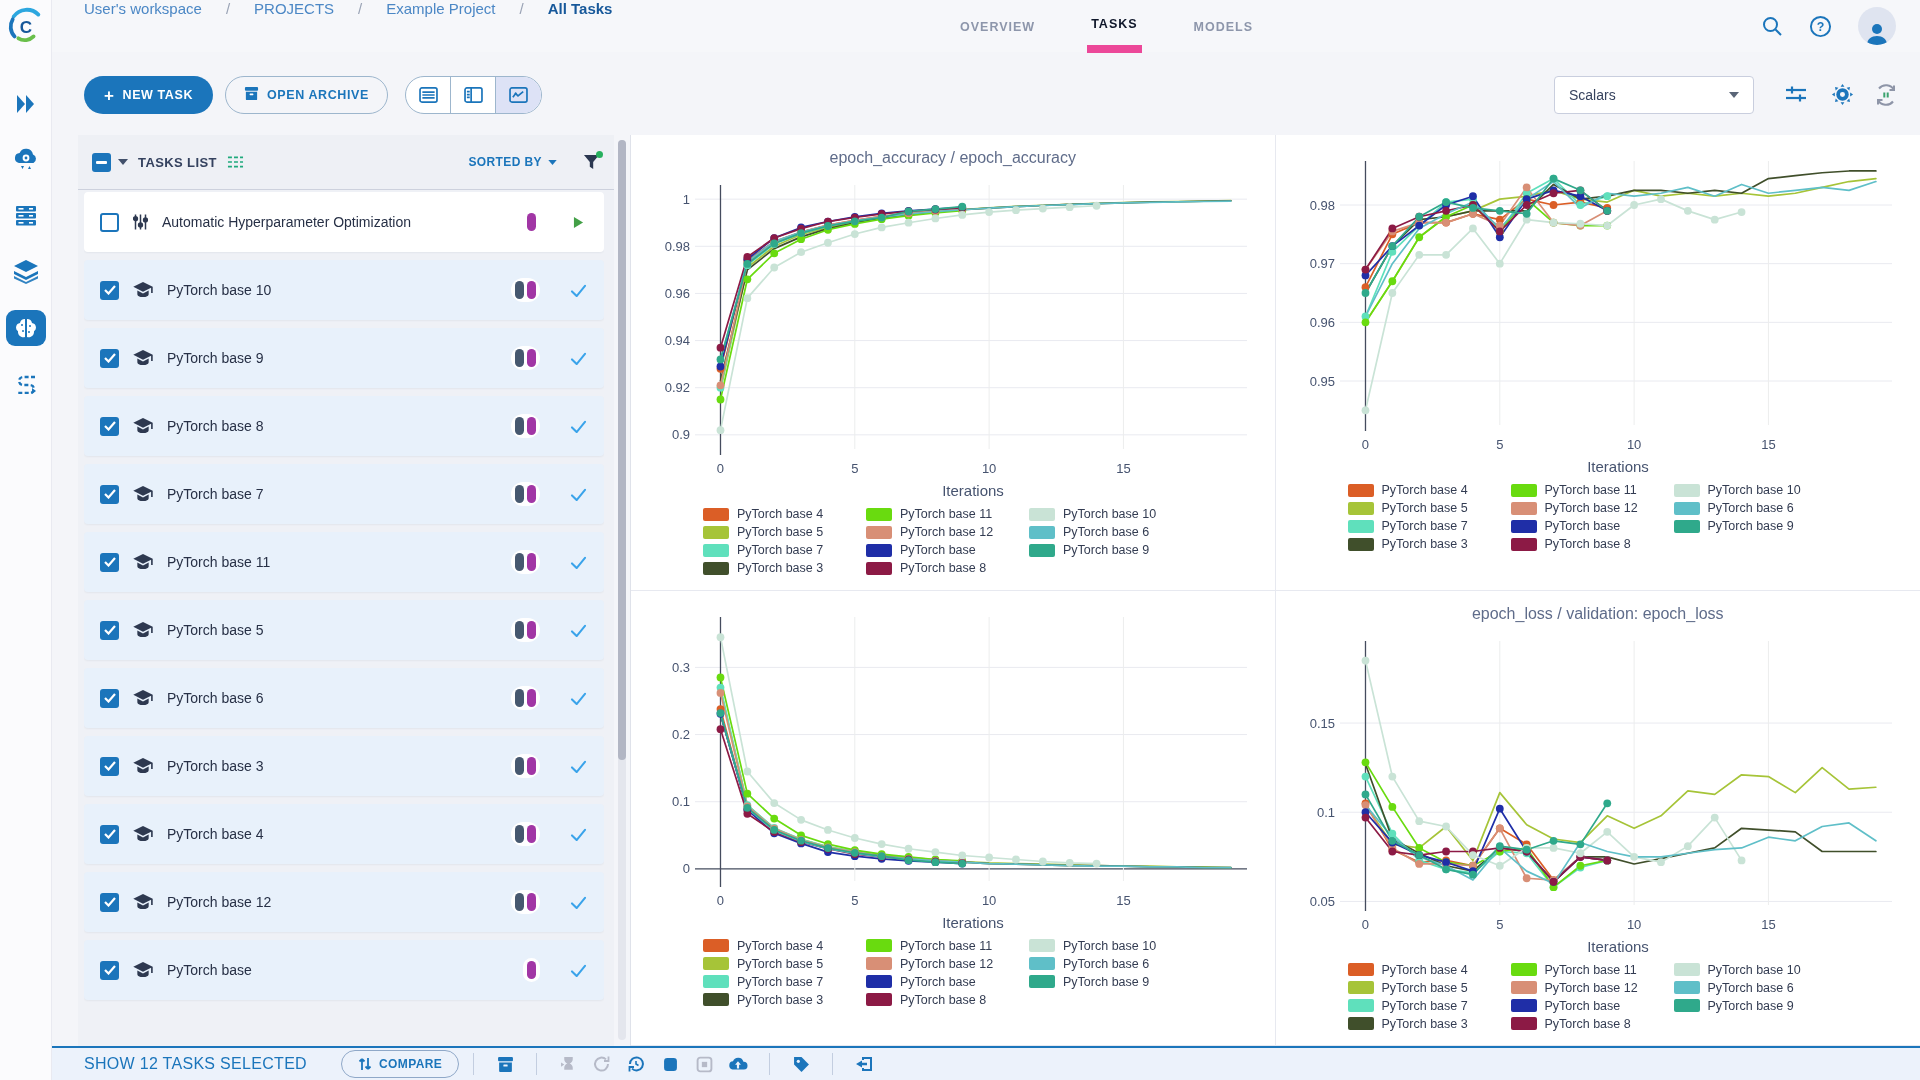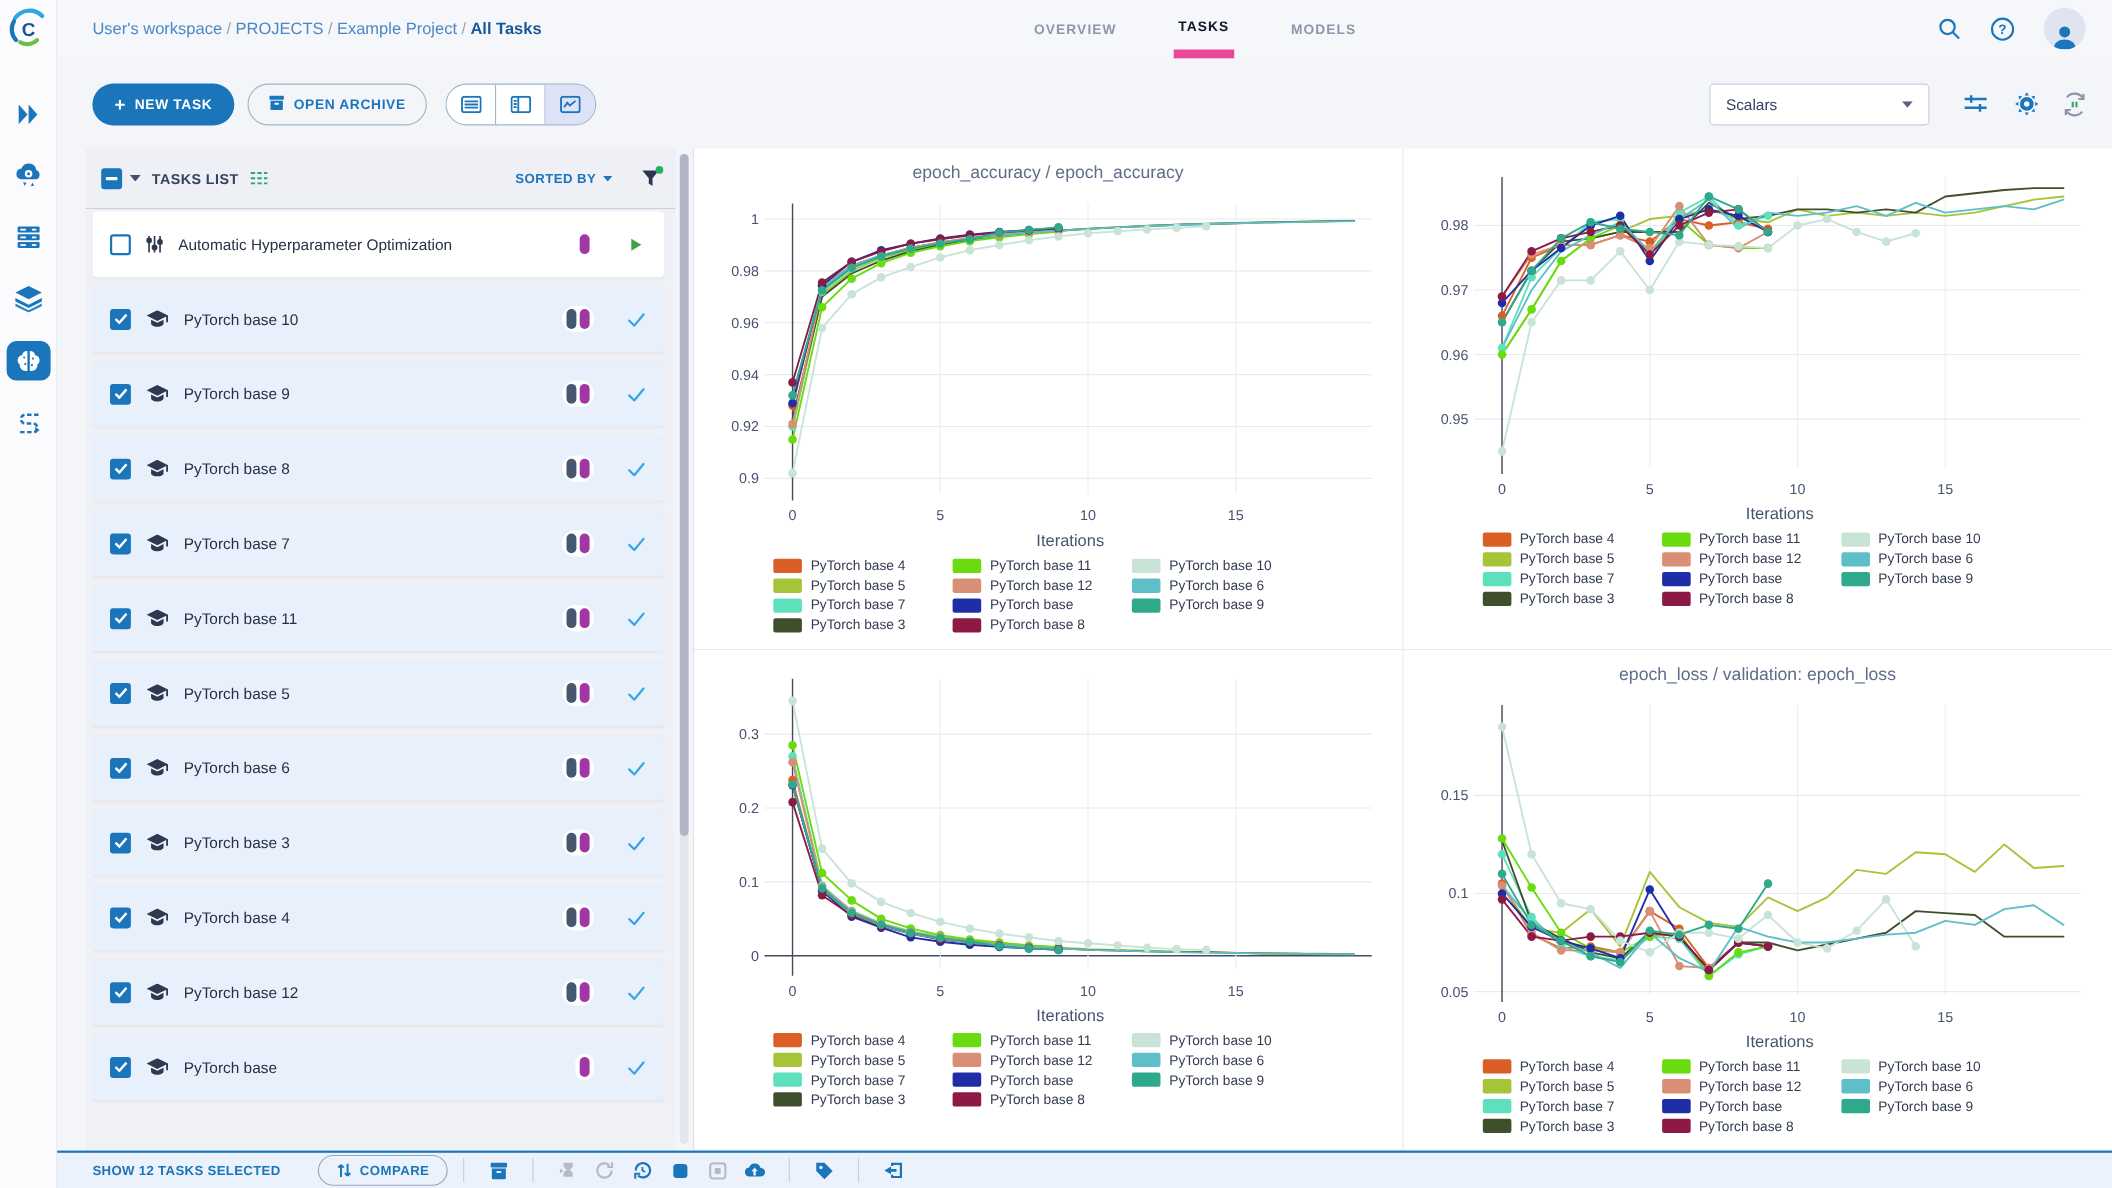--- a/index.html
+++ b/index.html
@@ -10,25 +10,25 @@
   
   .sidebar { position:absolute; left:0; top:0; bottom:0; width:52px; background:#fbfbfd;
              border-right:1px solid #e9eaf1; z-index:30; }
   .logo-wrap { width:52px; height:52px; display:flex; align-items:center; justify-content:center; }
   .side-items { display:flex; flex-direction:column; align-items:center; gap:20px; padding-top:34px; }
   .side-item { width:40px; height:36px; display:flex; align-items:center; justify-content:center; cursor:pointer; }
   .side-item.active { background:#1b75bb; border-radius:9px; }
 
   
   .header { position:absolute; left:52px; top:0; right:0; height:52px; background:#f6f7fa; z-index:20; }
-  .breadcrumb { position:absolute; left:32px; top:0; height:52px; display:flex; align-items:center; gap:4px; font-size:15px; }
+  .breadcrumb { position:absolute; left:32px; top:0; height:52px; display:flex; gap:24px; font-size:15px; }
   .crumb { color:#4b87c5; cursor:pointer; }
   .crumb.current { color:#17589a; font-weight:bold; }
   .crumb-sep { color:#9aa3b5; }
-  .tabs { position:absolute; left:884px; top:0; height:52px; display:flex; align-items:center; gap:48px; }
+  .tabs { position:absolute; left:904px; top:0; height:52px; display:flex; align-items:center; gap:48px; }
   .tab { font-size:12.5px; letter-spacing:1px; color:#8d96ab; font-weight:bold; padding:17px 4px 14px 4px; cursor:pointer; border-bottom:2px solid transparent; }
   .tab.active { color:#0f172a; border-bottom:8px solid #ec4899; }
   .header-icons { position:absolute; right:24px; top:0; height:52px; display:flex; align-items:center; gap:26px; }
   .hicon { cursor:pointer; display:flex; align-items:center; justify-content:center; }
   .avatar { width:38px; height:38px; border-radius:50%; background:#dfe4f0; display:flex; align-items:flex-end; justify-content:center; overflow:hidden; cursor:pointer; }
 
   
   .toolbar { position:absolute; left:52px; top:52px; right:0; height:83px; background:#f4f5f9; z-index:10; }
   .btn-new { position:absolute; left:32px; top:24px; height:38px; border-radius:19px; background:#1b75bb; color:#fff;
              font-size:12.5px; font-weight:bold; letter-spacing:.6px; display:flex; align-items:center; gap:8px; padding:0 20px; cursor:pointer; border:none; }
@@ -68,21 +68,21 @@
   .chart-card:nth-child(2n) { border-right:none; }
   .chart-title { text-align:center; font-size:16px; color:#5f6c8a; margin-bottom:6px; }
   .legend { display:grid; grid-auto-flow:column; grid-template-rows:repeat(4,18px); grid-template-columns:repeat(3,163px); margin-left:72px; }
   .legend-item { display:flex; align-items:center; gap:8px; cursor:pointer; }
   .legend-swatch { width:26px; height:13px; border-radius:2px; flex:none; }
   .legend-label { font-size:12.5px; color:#333c52; white-space:nowrap; }
 
   
   .footer { position:absolute; left:52px; right:0; bottom:0; height:34px; background:#ecf2fb; border-top:2px solid #1b75bb;
             display:flex; align-items:center; z-index:40; padding-left:32px; }
-  .sel-text { color:#1b75bb; font-size:12px; font-weight:bold; letter-spacing:.3px; cursor:pointer; }
+  .sel-text { color:#1b75bb; font-size:16px; font-weight:normal; letter-spacing:.3px; cursor:pointer; }
   .btn-compare { margin-left:34px; height:28px; border-radius:15px; border:1px solid #8fa8c8; background:transparent; color:#1b75bb;
             font-size:12px; font-weight:bold; letter-spacing:.4px; display:flex; align-items:center; gap:7px; padding:0 16px; cursor:pointer; }
   .f-div { width:1px; height:22px; background:#c3cee0; margin:0 14px; }
   .f-icon { width:34px; display:flex; align-items:center; justify-content:center; cursor:pointer; }
   .f-icon.disabled { cursor:default; }
 </style>
 </head>
 <body>
 
 <div class="app">

